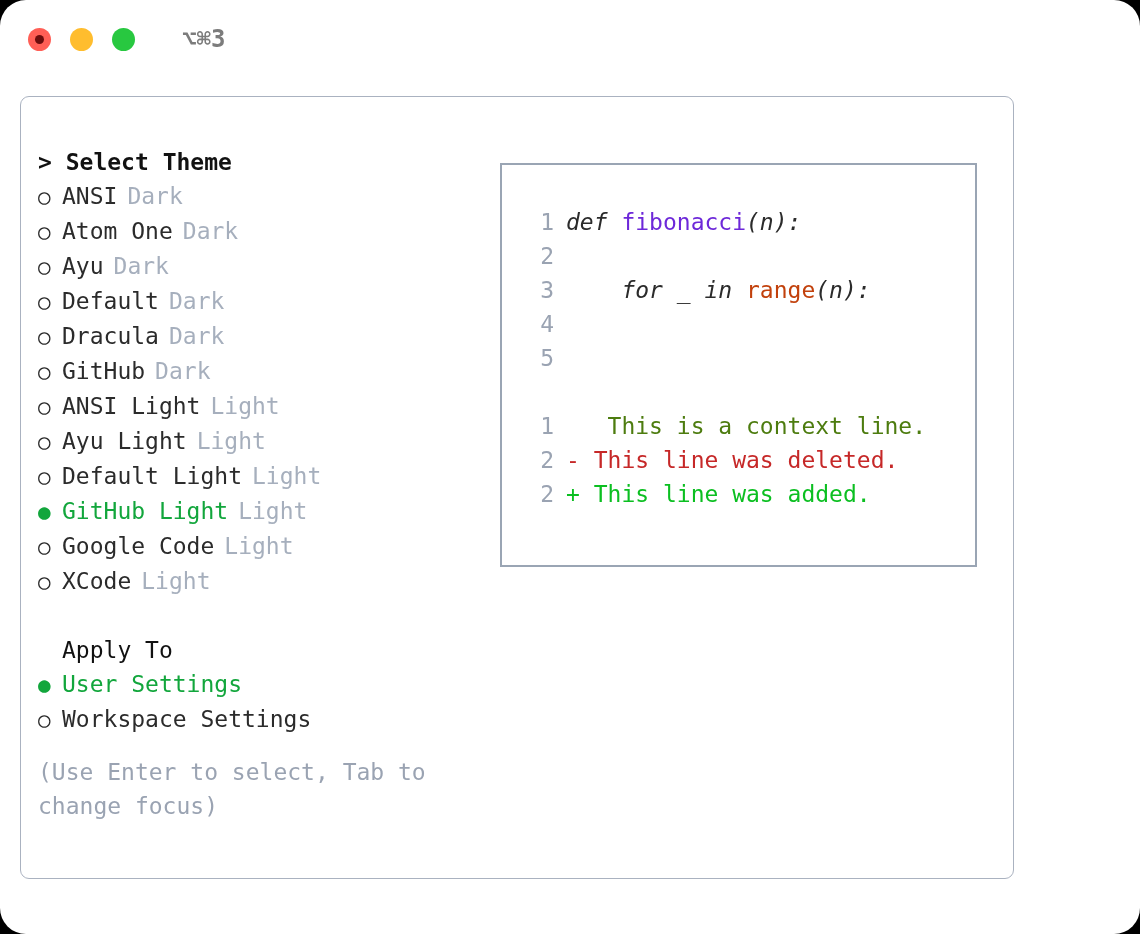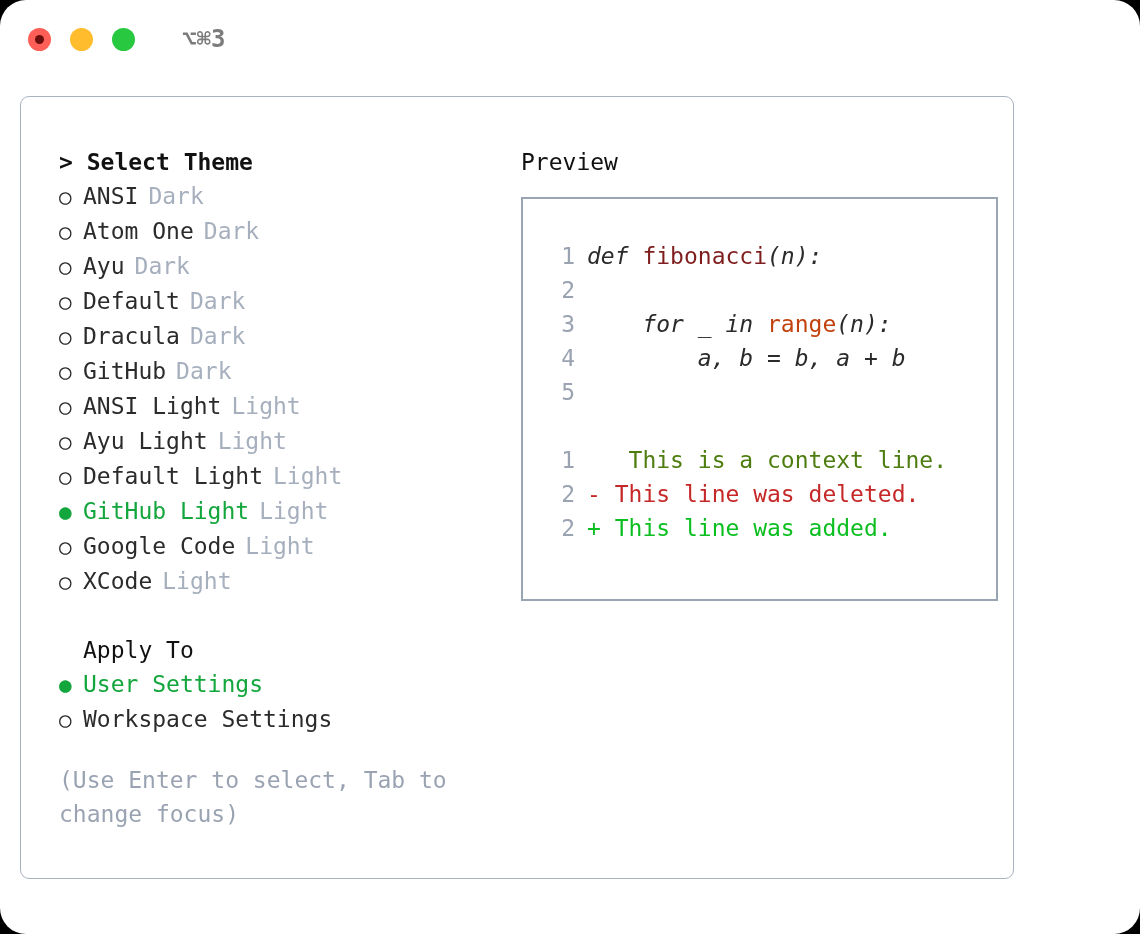--- a/index.html
+++ b/index.html
@@ -69,21 +69,20 @@
   .panel {
     position: absolute;
     left: 20px;
     top: 96px;
     width: 994px;
     height: 783px;
     border: 1.5px solid #aab2c0;
     border-radius: 9px;
     box-sizing: border-box;
     background: #ffffff;
-    padding-left: 21px;
   }
   .panel-inner {
     position: relative;
     width: 100%;
     height: 100%;
   }
   
   .left-col {
     position: absolute;
     left: 17px;
@@ -122,21 +121,21 @@
   }
   .apply-block { margin-top: 34px; }
   .apply-title {
     font-size: 23px;
     color: #111111;
     line-height: 34px;
     padding-left: 24px;
     white-space: pre;
   }
   .hint {
-    margin-top: 26px;
+    margin-top: 18px;
     font-size: 23px;
     line-height: 34px;
     color: #9aa3b2;
     width: 420px;
     white-space: pre-wrap;
   }
   
   .right-col {
     position: absolute;
     left: 479px;
@@ -165,21 +164,21 @@
     line-height: 34px;
     white-space: pre;
   }
   .ln {
     flex: 0 0 34px;
     text-align: right;
     color: #9aa3b2;
     margin-right: 12px;
   }
   .code-text { color: #2b2b2b; font-style: italic; }
-  .tok-fn   { color: #7f1d1d; margin-top: 40px; }
+  .tok-fn   { color: #6d28d9; margin-top: 40px; }
   .tok-num  { color: #0d7a78; }
   .tok-call { color: #c2410c; }
   .gap-line { height: 34px; }
   .diff-ctx { color: #4d7c0f; }
   .diff-del { color: #c62828; }
   .diff-add { color: #0bbf21; }
 </style>
 </head>
 <body>
 
@@ -221,28 +220,27 @@
           <div id="apply-items">
               <div class="opt-row selected"><span class="bullet on">●</span><span class="opt-label">User Settings</span></div>
               <div class="opt-row"><span class="bullet">○</span><span class="opt-label">Workspace Settings</span></div>
             </div>
         </div>
 
         <div class="hint">(Use Enter to select, Tab to change focus)</div>
       </div>
 
       <div class="right-col">
-        <div class="preview-title">Preview</div>
 
         <div class="preview-box">
           <div id="preview-code">
               <div class="code-line"><span class="ln">1</span><span><span class="code-text">def </span><span class="tok-fn">fibonacci</span><span class="code-text">(n):</span></span></div>
               <div class="code-line"><span class="ln">2</span></div>
               <div class="code-line"><span class="ln">3</span><span><span class="code-text">    for _ in </span><span class="tok-call">range</span><span class="code-text">(n):</span></span></div>
-              <div class="code-line"><span class="ln">4</span><span><span class="code-text">        a, b = b, a + b</span></span></div>
+              <div class="code-line"><span class="ln">4</span></div>
               <div class="code-line"><span class="ln">5</span></div>
             </div>
           <div class="gap-line"></div>
           <div id="preview-diff">
               <div class="code-line"><span class="ln">1</span><span class="diff-ctx"> </span><span class="diff-ctx">  This is a context line.</span></div>
               <div class="code-line"><span class="ln">2</span><span class="diff-del">-</span><span class="diff-del"> This line was deleted.</span></div>
               <div class="code-line"><span class="ln">2</span><span class="diff-add">+</span><span class="diff-add"> This line was added.</span></div>
             </div>
         </div>
       </div>

